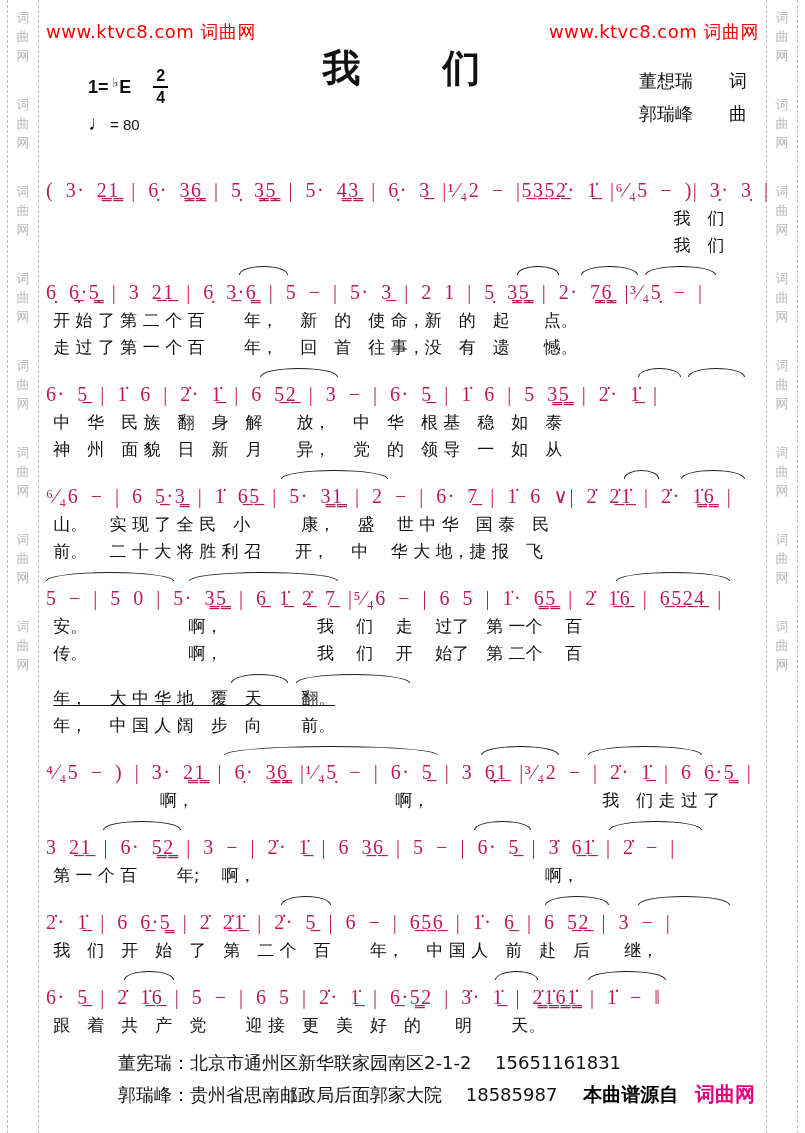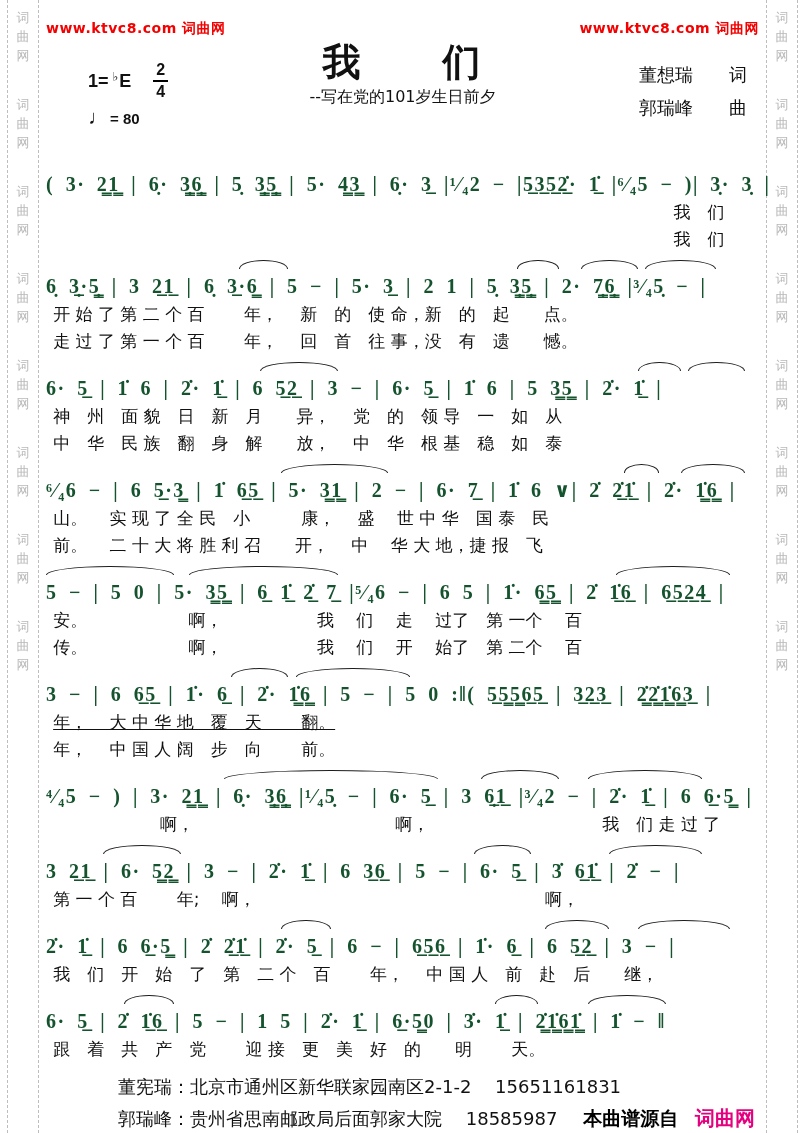--- a/index.html
+++ b/index.html
@@ -15,47 +15,47 @@
     border-left:1px dashed #bdbdbd;border-right:1px dashed #bdbdbd;
   }
   .wm-left{left:7px;}
   .wm-right{right:7px;}
   .wm-ch{margin:3px 0;}
   .wm-gap{height:30px;display:block;}
 
   .content{position:absolute;left:46px;right:46px;top:0;z-index:2;}
 
   .topbar{display:flex;justify-content:space-between;margin-top:20px;}
-  .site{color:#f40000;font-weight:bold;font-size:14px;letter-spacing:.5px;cursor:pointer;}
+  .site{color:#f40000;font-weight:normal;font-size:18px;letter-spacing:.5px;cursor:pointer;}
 
   .head{position:relative;height:112px;margin-top:4px;}
   .titles{text-align:center;}
   .title{font-size:38px;font-weight:bold;letter-spacing:2px;line-height:1.1;}
   .subtitle{font-size:16px;margin-top:3px;}
   .credits{position:absolute;right:12px;top:16px;font-size:18px;line-height:1.85;}
   .keyblock{position:absolute;left:42px;top:20px;font-size:18px;font-weight:bold;
             font-family:"Liberation Sans","DejaVu Sans",sans-serif;}
   .keyline{display:flex;align-items:center;}
   .keyline sup{font-size:12px;margin:0 1px 8px 4px;}
   .meter{display:inline-flex;flex-direction:column;align-items:center;margin-left:22px;}
   .meter i{font-style:normal;font-weight:bold;font-size:16px;line-height:1;}
   .meter .mbar{width:15px;border-top:2px solid #000;margin:2px 0;height:0;}
-  .tempo{margin-top:6px;font-weight:bold;font-size:15px;}
+  .tempo{margin-top:6px;font-weight:normal;font-size:15px;}
   .tempo .tnote{font-size:20px;margin-right:2px;}
 
   .score{margin-top:2px;}
   .system{position:relative;margin-bottom:5px;}
   .arcs{position:relative;height:13px;}
   .arc{position:absolute;top:2px;height:9px;box-sizing:border-box;
        border:1.6px solid #1c1c1c;border-bottom:none;
        border-radius:50% 50% 0 0 / 100% 100% 0 0;background:transparent;}
   .notes{
-    font-family:"Liberation Serif","DejaVu Serif",serif;font-weight:bold;
+    font-family:"Liberation Serif","DejaVu Serif",serif;font-weight:normal;
     font-size:20px;letter-spacing:1.5px;word-spacing:5px;white-space:nowrap;
-    color:#14532d;line-height:30px;height:30px;
+    color:#be185d;line-height:30px;height:30px;
   }
   .lyr{position:relative;height:27px;font-size:17px;}
   .lyr span{position:absolute;top:2px;white-space:pre;}
 
   .footer{position:relative;margin-top:12px;font-size:18px;}
   .f1{padding-left:72px;}
   .f2{padding-left:72px;display:flex;align-items:baseline;margin-top:6px;}
   .src{font-weight:bold;margin-left:26px;font-size:19px;color:#000;}
   .logo{margin-left:auto;margin-right:4px;color:#e4007f;font-weight:bold;font-size:20px;cursor:pointer;}
   .pagenum{position:absolute;left:34%;top:36px;font-size:16px;color:#333;}
@@ -150,21 +150,20 @@
           <i class="mbar"></i>
           <i>4</i>
         </span>
       </div>
       <div class="tempo">
         <span class="tnote">♩</span><span>= 80</span>
       </div>
     </div>
     <div class="titles">
       <div class="title">我　　们</div>
-      <div class="subtitle">--写在党的101岁生日前夕</div>
     </div>
     <div class="credits">
       <div>董想瑞　　词</div>
       <div>郭瑞峰　　曲</div>
     </div>
   </div>
 
   <div class="score" id="score">
       <div class="system">
         <div class="arcs"></div>
@@ -176,40 +175,40 @@
           <span style="left: 88%;">我　们</span>
         </div>
       </div>
       <div class="system">
         <div class="arcs">
           <i class="arc" style="left: 27%; width: 7%;"></i>
           <i class="arc" style="left: 66%; width: 6%;"></i>
           <i class="arc" style="left: 75%; width: 8%;"></i>
           <i class="arc" style="left: 84%; width: 10%;"></i>
         </div>
-        <div class="notes">6̣ 3̣̲·5̣̳ | 3 2̲1̲ | 6̣ 3̲·6̳ | 5 − | 5· 3̲ | 2 1 | 5̣ 3̣̳5̣̳ | 2· 7̣̳6̣̳ |³⁄₄5̣ − |</div>
+        <div class="notes">6̣ 6̣̲·5̣̳ | 3 2̲1̲ | 6̣ 3̲·6̳ | 5 − | 5· 3̲ | 2 1 | 5̣ 3̣̳5̣̳ | 2· 7̣̳6̣̳ |³⁄₄5̣ − |</div>
         <div class="lyr">
           <span style="left: 1%;">开 始 了 第 二 个 百　　 年，　 新　的　使 命，新　的　起　　点。</span>
         </div>
         <div class="lyr">
           <span style="left: 1%;">走 过 了 第 一 个 百　　 年，　 回　首　往 事，没　有　遗　　憾。</span>
         </div>
       </div>
       <div class="system">
         <div class="arcs">
           <i class="arc" style="left: 30%; width: 11%;"></i>
           <i class="arc" style="left: 83%; width: 6%;"></i>
           <i class="arc" style="left: 90%; width: 8%;"></i>
         </div>
         <div class="notes">6· 5̲ | 1̇ 6 | 2̇· 1̲̇ | 6 5̲2̲ | 3 − | 6· 5̲ | 1̇ 6 | 5 3̳5̳ | 2̇· 1̲̇ |</div>
         <div class="lyr">
+          <span style="left: 1%;">中　华　民 族　翻　身　解　　放，　 中　华　根 基　稳　如　泰</span>
+        </div>
+        <div class="lyr">
           <span style="left: 1%;">神　州　面 貌　日　新　月　　异，　 党　的　领 导　一　如　从</span>
-        </div>
-        <div class="lyr">
-          <span style="left: 1%;">中　华　民 族　翻　身　解　　放，　 中　华　根 基　稳　如　泰</span>
         </div>
       </div>
       <div class="system">
         <div class="arcs">
           <i class="arc" style="left: 33%; width: 15%;"></i>
           <i class="arc" style="left: 81%; width: 5%;"></i>
           <i class="arc" style="left: 89%; width: 9%;"></i>
         </div>
         <div class="notes">⁶⁄₄6 − | 6 5̲·3̳ | 1̇ 6̲5̲ | 5· 3̳1̳ | 2 − | 6· 7̲ | 1̇ 6 ∨| 2̇ 2̲̇1̲̇ | 2̇· 1̳̇6̳ |</div>
         <div class="lyr">
@@ -235,21 +234,20 @@
           <span style="left: 1%;">传。</span>
           <span style="left: 20%;">啊，</span>
           <span style="left: 38%;">我　 们　 开　 始了　第 二个　 百</span>
         </div>
       </div>
       <div class="system">
         <div class="arcs">
           <i class="arc" style="left: 26%; width: 8%;"></i>
           <i class="arc" style="left: 35%; width: 16%;"></i>
         </div>
-        <div class="notes">3 − | 6 6̲5̲ | 1̇· 6̲ | 2̇· 1̳̇6̳ | 5 − | 5 0 :‖( 5̲5̳5̳6̲5̲ | 3̲2̲3̲ | 2̳̇2̳̇1̳̇6̳3̲ |</div>
         <div class="lyr">
           <span style="left: 1%; text-decoration: underline;">年，　 大 中 华 地　覆　天　　 翻。</span>
         </div>
         <div class="lyr">
           <span style="left: 1%;">年，　 中 国 人 阔　步　向　　 前。</span>
         </div>
       </div>
       <div class="system">
         <div class="arcs">
           <i class="arc" style="left: 25%; width: 30%;"></i>
@@ -285,21 +283,21 @@
         <div class="lyr">
           <span style="left: 1%;">我　们　开　始　了　第　二 个　百　　 年，　 中 国 人　前　赴　后　　继，</span>
         </div>
       </div>
       <div class="system">
         <div class="arcs">
           <i class="arc" style="left: 11%; width: 7%;"></i>
           <i class="arc" style="left: 63%; width: 6%;"></i>
           <i class="arc" style="left: 76%; width: 11%;"></i>
         </div>
-        <div class="notes">6· 5̲ | 2̇ 1̲̇6̲ | 5 − | 1 5 | 2̇· 1̲̇ | 6̲·5̳0 | 3̇· 1̲̇ | 2̳̇1̳̇6̳1̳̇ | 1̇ − ‖</div>
+        <div class="notes">6· 5̲ | 2̇ 1̲̇6̲ | 5 − | 6 5 | 2̇· 1̲̇ | 6̲·5̳2 | 3̇· 1̲̇ | 2̳̇1̳̇6̳1̳̇ | 1̇ − ‖</div>
         <div class="lyr">
           <span style="left: 1%;">跟　着　共　产　党　　 迎 接　更　美　好　的　　明　　 天。</span>
         </div>
       </div>
     </div>
 
   <div class="footer">
     <div class="f1">董宪瑞：北京市通州区新华联家园南区2-1-2　 15651161831</div>
     <div class="f2">
       <span>郭瑞峰：贵州省思南邮政局后面郭家大院　 18585987</span>

